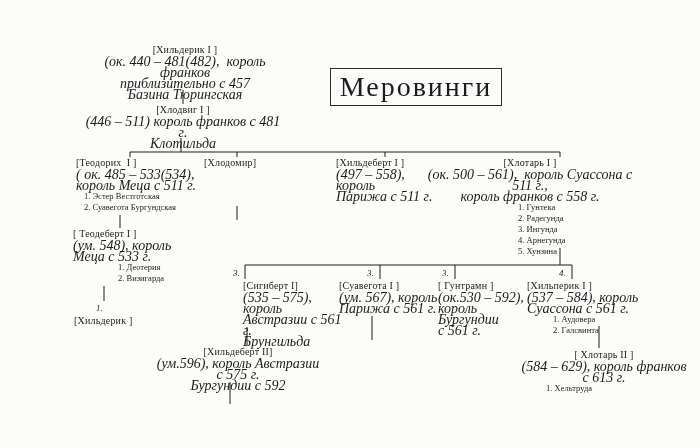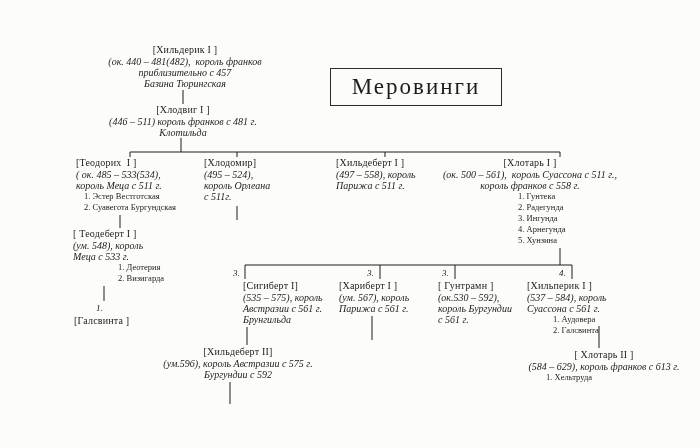--- a/index.html
+++ b/index.html
@@ -15,39 +15,39 @@
   .lines { position:absolute; left:0; top:0; width:700px; height:448px; }
   .person { position:absolute; text-align:center; }
   .person.align-left { text-align:left; }
   .person-name {
     font-weight:normal;
     font-size:10px; line-height:12px;
     white-space:pre; letter-spacing:0.2px;
   }
   .person-details {
     font-style:italic;
-    font-size:10px; line-height:11px;
+    font-size:14px; line-height:11px;
     white-space:pre-wrap;
   }
   .person-wives {
     font-size:8.5px; line-height:11px;
     white-space:pre-wrap;
     text-align:left;
   }
   .num-label {
     position:absolute;
     font-style:italic;
     font-size:9px; line-height:10px;
   }
   .title-box {
     position:absolute;
     left:330px; top:68px; width:172px; height:38px;
     border:1px solid #2a2a2a;
     display:flex; align-items:center; justify-content:center;
-    font-size:23px; letter-spacing:2px;
+    font-size:28px; letter-spacing:2px;
     background:#fcfcfa;
   }
 </style>
 </head>
 <body>
 
 <div class="canvas">
 
   <svg class="lines" width="700" height="448" viewBox="0 0 700 448">
     <g stroke="#1c1c1c" stroke-width="1">
@@ -104,23 +104,20 @@
   <div class="person align-left" style="left:76px; top:157px; width:150px;">
     <div class="person-name">[Теодорих  I ]</div>
     <div class="person-details">( ок. 485 – 533(534),
 король Меца с 511 г.</div>
     <div class="person-wives" style="padding-left:8px;">1. Эстер Вестготская
 2. Суавегота Бургундская</div>
   </div>
 
   <div class="person align-left" style="left:204px; top:157px; width:90px;">
     <div class="person-name">[Хлодомир]</div>
-    <div class="person-details">(495 – 524),
-король Орлеана
-с 511г.</div>
   </div>
 
   <div class="person align-left" style="left:336px; top:157px; width:110px;">
     <div class="person-name">[Хильдеберт I ]</div>
     <div class="person-details">(497 – 558), король
 Парижа с 511 г.</div>
   </div>
 
   <div class="person" style="left:424px; top:157px; width:212px;">
     <div class="person-name">[Хлотарь I ]</div>
@@ -137,37 +134,37 @@
     <div class="person-name">[ Теодеберт I ]</div>
     <div class="person-details">(ум. 548), король
 Меца с 533 г.</div>
     <div class="person-wives" style="padding-left:5px;margin-left:40px;">1. Деотерия
 2. Визигарда</div>
   </div>
 
   <span class="num-label" style="left:96px; top:303px;">1.</span>
 
   <div class="person align-left" style="left:74px; top:315px; width:90px;">
-    <div class="person-name">[Галсвинта ]</div>
+    <div class="person-name">[Хильдерик ]</div>
   </div>
 
   <span class="num-label" style="left:233px; top:268px;">3.</span>
   <span class="num-label" style="left:367px; top:268px;">3.</span>
   <span class="num-label" style="left:442px; top:268px;">3.</span>
   <span class="num-label" style="left:559px; top:268px;">4.</span>
 
   <div class="person align-left" style="left:243px; top:280px; width:110px;">
     <div class="person-name">[Сигиберт I]</div>
     <div class="person-details">(535 – 575), король
 Австразии с 561 г.
 Брунгильда</div>
   </div>
 
   <div class="person align-left" style="left:339px; top:280px; width:100px;">
-    <div class="person-name">[Хариберт I ]</div>
+    <div class="person-name">[Суавегота I ]</div>
     <div class="person-details">(ум. 567), король
 Парижа с 561 г.</div>
   </div>
 
   <div class="person align-left" style="left:438px; top:280px; width:95px;">
     <div class="person-name">[ Гунтрамн ]</div>
     <div class="person-details">(ок.530 – 592),
 король Бургундии
 с 561 г.</div>
   </div>

